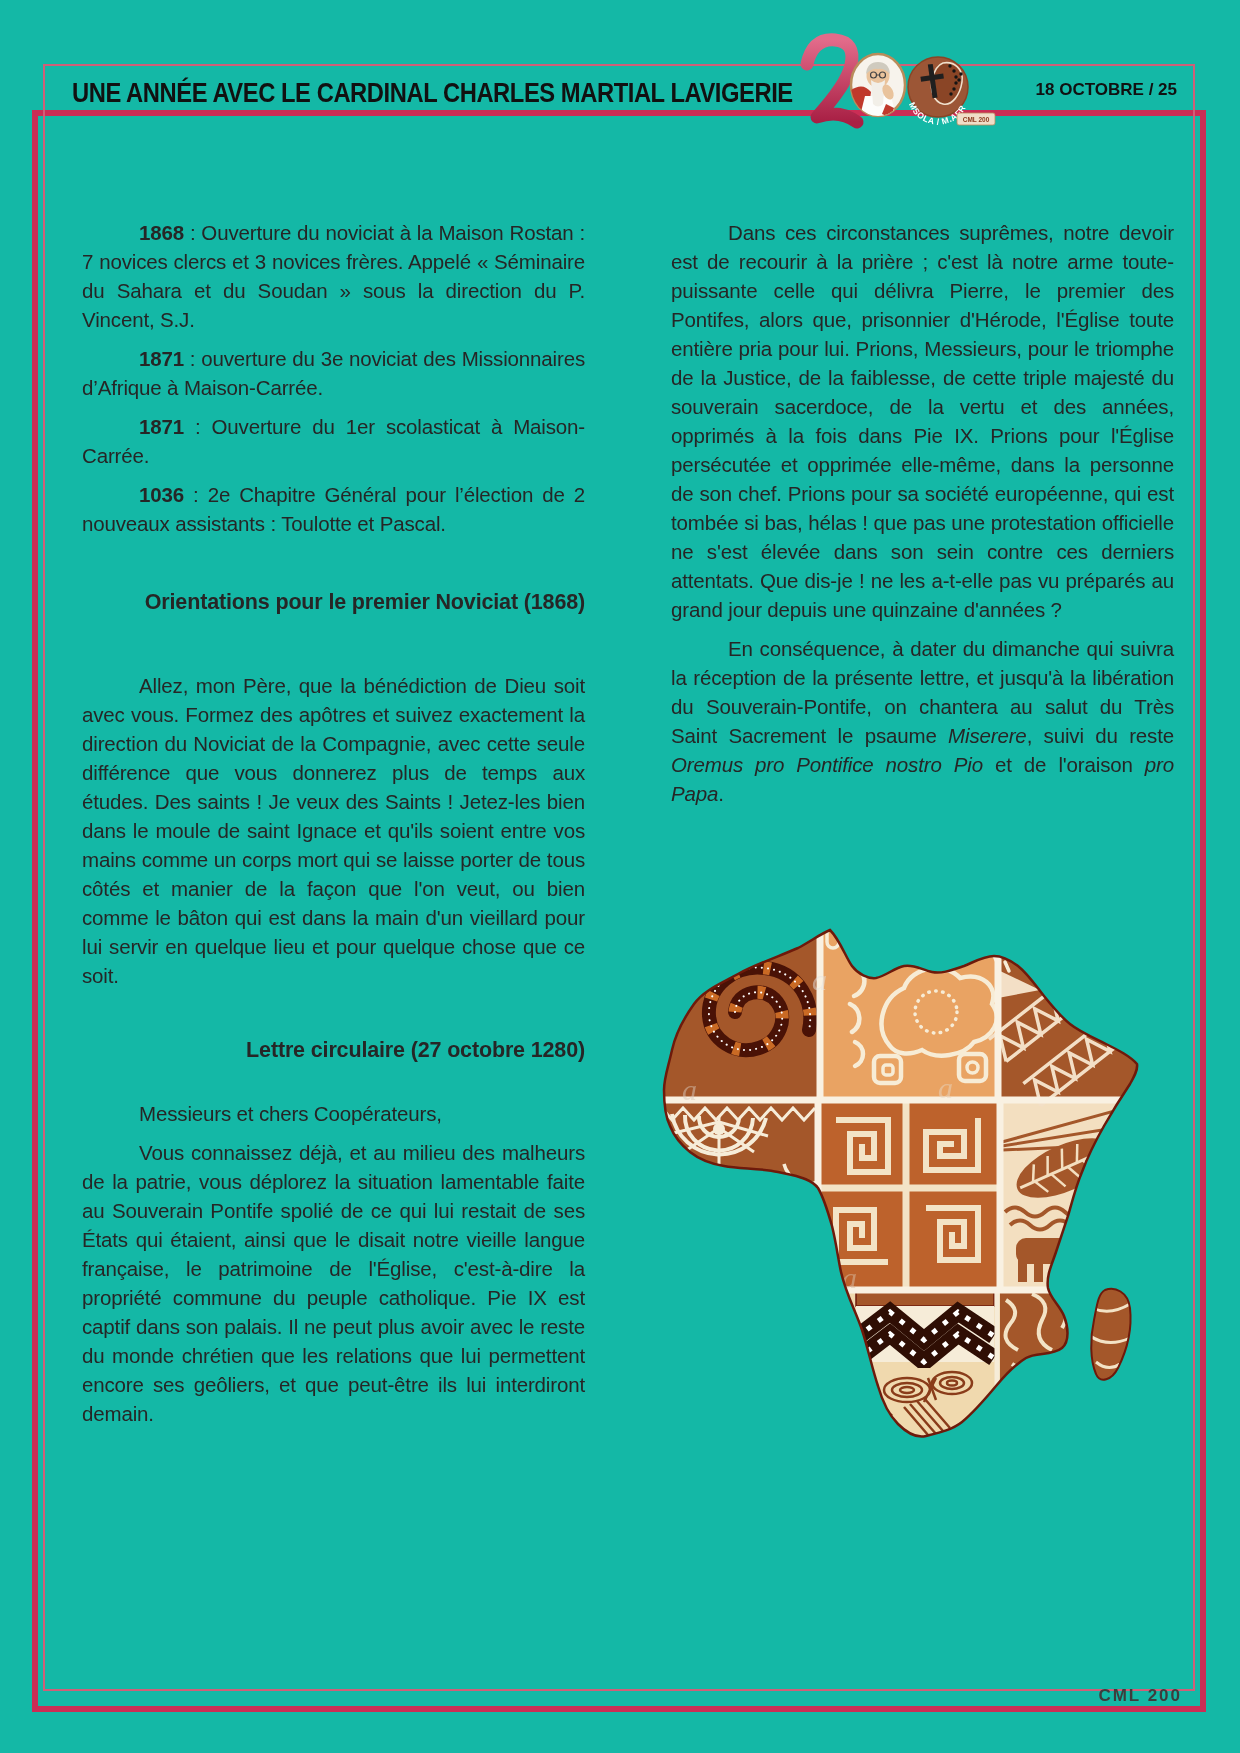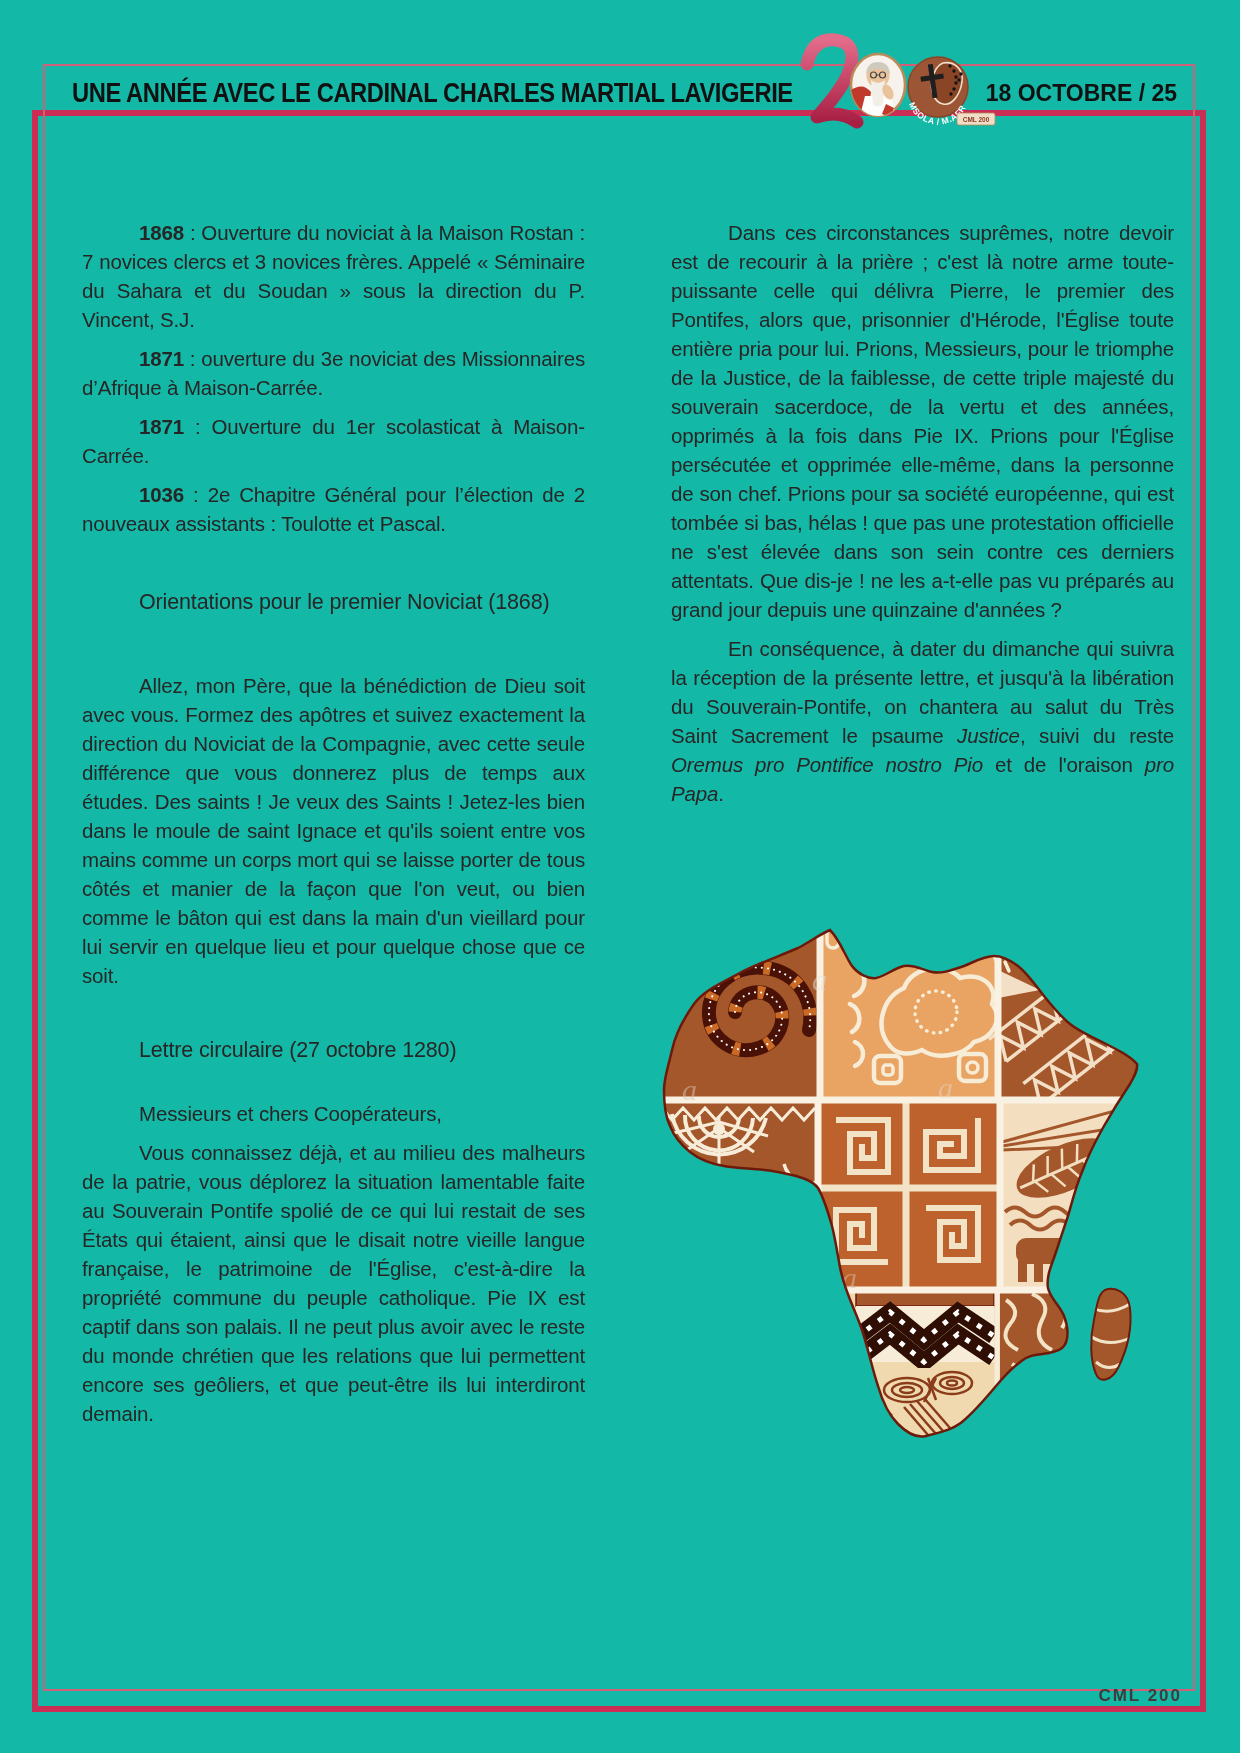--- a/index.html
+++ b/index.html
@@ -17,30 +17,30 @@
     border:2px solid #d05f78;box-sizing:border-box;pointer-events:none;
   }
   
   .header-title{
     position:absolute;left:72px;top:78px;white-space:nowrap;
     font-size:27px;font-weight:bold;letter-spacing:-0.5px;color:#111;
     transform:scaleX(0.88);transform-origin:left center;z-index:4;
   }
   .header-date{
     position:absolute;right:63px;top:80px;white-space:nowrap;
-    font-size:23px;font-weight:bold;color:#111;z-index:4;
+    font-size:17px;font-weight:bold;color:#111;z-index:4;
   }
   .logo-svg{position:absolute;left:793px;top:30px;z-index:6;}
   
   .col{position:absolute;top:218px;width:503px;font-size:20.5px;line-height:29px;
        text-align:justify;letter-spacing:-0.15px;z-index:2;}
   .col-left{left:82px;}
   .col-right{left:647px;margin-left:24px;}
   .col p{margin:0 0 10px 0;text-indent:57px;}
-  .col .doc-h{font-size:21.5px;font-weight:normal;text-indent:57px;text-align:left;}
+  .col .doc-h{font-size:21.5px;font-weight:bold;text-indent:57px;text-align:right;}
   .h-first{margin:50px 0 54px 0;}
   .h-second{margin:46px 0 34px 0;}
   .col .salutation{text-align:left;}
   .col i{font-style:italic;}
   
   .africa-map{position:absolute;left:660px;top:928px;z-index:1;}
   
   .footer-ref{
     position:absolute;right:58px;top:1686px;font-size:17px;font-weight:bold;
     letter-spacing:2px;color:#3d3d3d;z-index:4;white-space:nowrap;
@@ -124,21 +124,21 @@
     <p><b>1036</b><span> : 2e Chapitre Général pour l’élection de 2 nouveaux assistants : Toulotte et Pascal.</span></p>
     <div class="doc-h h-first">Orientations pour le premier Noviciat (1868)</div>
     <p>Allez, mon Père, que la bénédiction de Dieu soit avec vous. Formez des apôtres et suivez exactement la direction du Noviciat de la Compagnie, avec cette seule différence que vous donnerez plus de temps aux études. Des saints ! Je veux des Saints ! Jetez-les bien dans le moule de saint Ignace et qu'ils soient entre vos mains comme un corps mort qui se laisse porter de tous côtés et manier de la façon que l'on veut, ou bien comme le bâton qui est dans la main d'un vieillard pour lui servir en quelque lieu et pour quelque chose que ce soit.</p>
     <div class="doc-h h-second">Lettre circulaire (27 octobre 1280)</div>
     <p class="salutation">Messieurs et chers Coopérateurs,</p>
     <p>Vous connaissez déjà, et au milieu des malheurs de la patrie, vous déplorez la situation lamentable faite au Souverain Pontife spolié de ce qui lui restait de ses États qui étaient, ainsi que le disait notre vieille langue française, le patrimoine de l'Église, c'est-à-dire la propriété commune du peuple catholique. Pie IX est captif dans son palais. Il ne peut plus avoir avec le reste du monde chrétien que les relations que lui permettent encore ses geôliers, et que peut-être ils lui interdiront demain.</p>
   </div>
 
   <div class="col col-right">
     <p>Dans ces circonstances suprêmes, notre devoir est de recourir à la prière ; c'est là notre arme toute-puissante celle qui délivra Pierre, le premier des Pontifes, alors que, prisonnier d'Hérode, l'Église toute entière pria pour lui. Prions, Messieurs, pour le triomphe de la Justice, de la faiblesse, de cette triple majesté du souverain sacerdoce, de la vertu et des années, opprimés à la fois dans Pie IX. Prions pour l'Église persécutée et opprimée elle-même, dans la personne de son chef. Prions pour sa société européenne, qui est tombée si bas, hélas ! que pas une protestation officielle ne s'est élevée dans son sein contre ces derniers attentats. Que dis-je ! ne les a-t-elle pas vu préparés au grand jour depuis une quinzaine d'années ?</p>
-    <p><span>En conséquence, à dater du dimanche qui suivra la réception de la présente lettre, et jusqu'à la libération du Souverain-Pontife, on chantera au salut du Très Saint Sacrement le psaume </span><i>Justice</i><span>, suivi du reste </span><i>Oremus pro Pontifice nostro Pio</i><span> et de l'oraison </span><i>pro Papa</i><span>.</span></p>
+    <p><span>En conséquence, à dater du dimanche qui suivra la réception de la présente lettre, et jusqu'à la libération du Souverain-Pontife, on chantera au salut du Très Saint Sacrement le psaume </span><i>Miserere</i><span>, suivi du reste </span><i>Oremus pro Pontifice nostro Pio</i><span> et de l'oraison </span><i>pro Papa</i><span>.</span></p>
   </div>
 
   <svg class="africa-map" width="480" height="515" viewBox="0 0 480 515">
     <defs>
       <path id="africaShape" d="M170,2 C160,6 150,14 138,20 C120,28 96,36 78,46 C62,55 44,62 34,76 C24,90 16,104 12,122 C8,140 4,150 4,162 C4,178 6,190 10,198 C14,208 20,216 30,224 C40,232 52,236 64,238 C80,241 100,240 118,244 L132,247 C140,249 152,252 158,260 C164,270 168,284 172,298 C176,314 178,330 181,344 C186,366 196,384 202,402 C208,420 212,440 218,458 C222,472 228,486 238,496 C248,506 258,510 266,508 C278,505 292,502 302,494 C314,484 326,470 336,458 C346,446 356,436 366,430 C376,424 392,428 402,420 C410,413 408,398 404,388 C400,378 390,370 388,360 C386,348 392,336 396,324 C400,312 404,300 408,288 C412,274 416,258 422,244 C428,228 436,212 444,198 C452,184 462,168 470,156 C474,149 478,142 477,136 C470,128 458,122 446,116 C434,110 420,104 410,96 C400,88 392,78 384,68 C376,58 368,46 358,38 C350,32 342,28 334,28 C324,28 314,34 304,38 C292,42 282,46 272,44 C262,42 254,36 244,38 C234,40 226,48 216,50 C208,51 198,46 192,38 C186,30 180,12 170,2 Z"></path>
       <path id="madaShape" d="M445,362 C455,358 468,364 470,380 C472,398 468,420 458,440 C452,452 440,456 436,446 C430,432 430,410 434,392 C437,377 438,366 445,362 Z"></path>
       <clipPath id="africaClip">
           <use href="#africaShape"></use>
         </clipPath>
       <clipPath id="madaClip">

